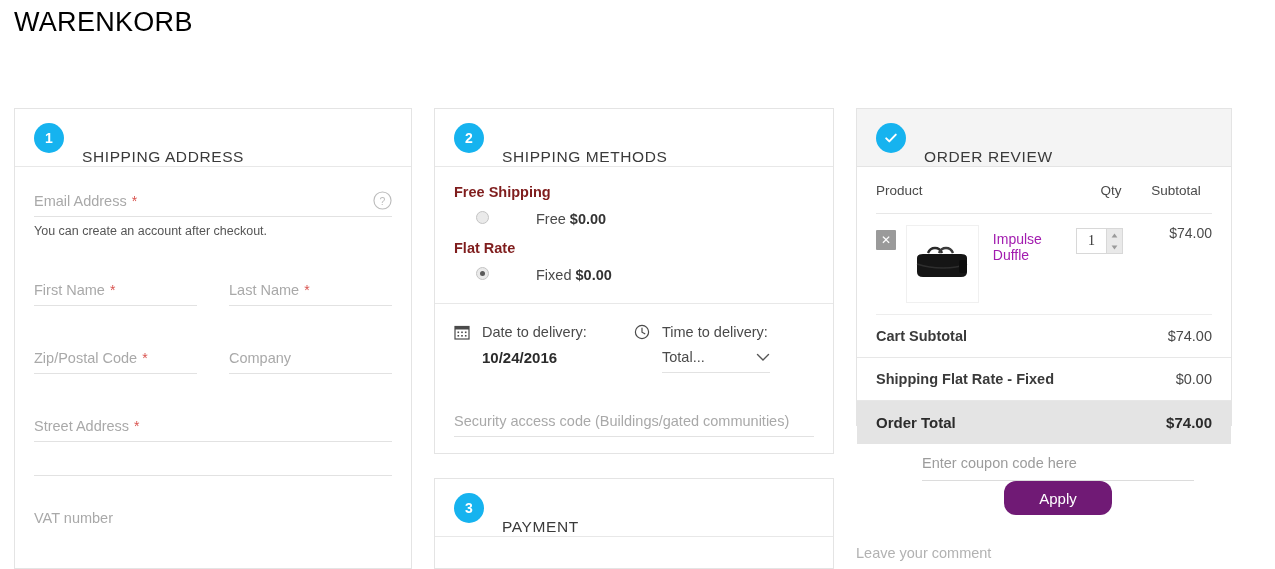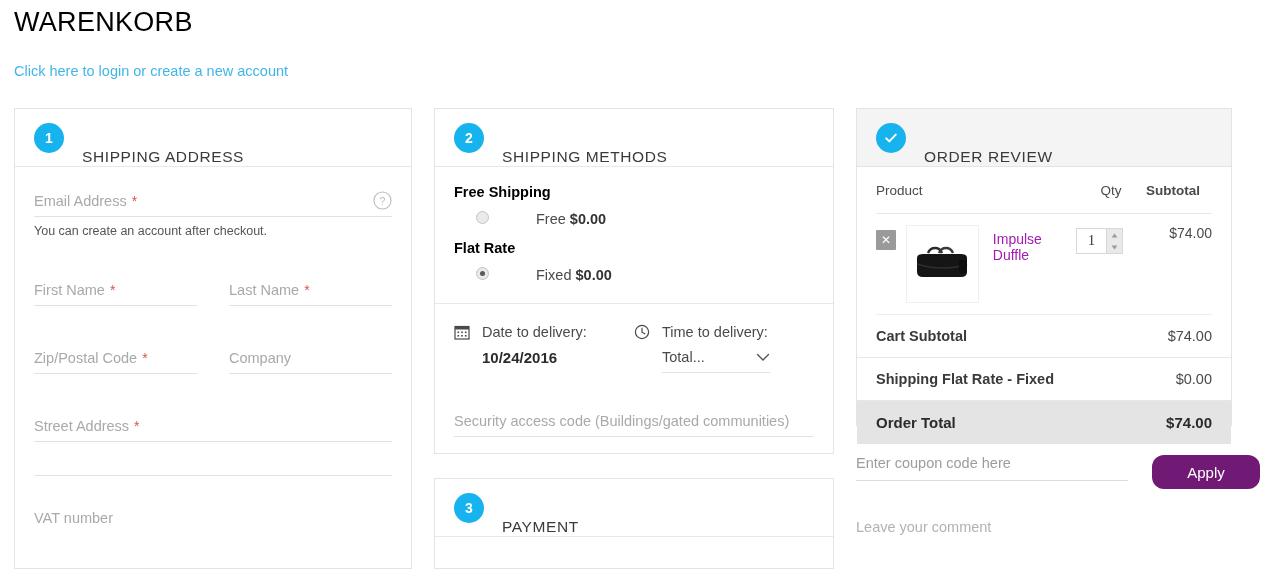--- a/index.html
+++ b/index.html
@@ -68,21 +68,21 @@
   .help-icon {
     position: absolute; right: 0; top: 24px;
     width: 19px; height: 19px;
   }
   .row2 { display: flex; gap: 32px; }
   .row2 > .field { flex: 1 1 0; }
   .blank-line { border-bottom: 1px solid #e2e2e2; height: 34px; }
 
   
   .ship-group-title {
-    font-size: 14.5px; font-weight: 700; color: #000000;
+    font-size: 14.5px; font-weight: 700; color: #7f1d1d;
   }
   .radio-row {
     display: flex; align-items: flex-start;
     margin: 11px 0 0 22px;
     gap: 35px;
   }
   .radio {
     width: 13px; height: 13px; border-radius: 50%;
     background: #eaeaea; border: 1px solid #c4c4c4;
     flex: 0 0 auto; position: relative;
@@ -116,21 +116,21 @@
   .select-box span { font-size: 14.5px; color: #4a4a4a; }
 
   
   .ortable { width: 100%; border-collapse: collapse; }
   .ortable th {
     font-size: 13.5px; font-weight: 400; color: #4a4a4a;
     padding: 16px 0 15px; text-align: left;
     border-bottom: 1px solid #e7e7e7;
   }
   .ortable th.qty, .ortable th.sub { text-align: center; }
-  .ortable th.sub { text-align: left; padding-right: 6px; font-weight: bold; }
+  .ortable th.sub { text-align: center; padding-right: 6px; }
   .ortable td { padding: 11px 0; vertical-align: top; border-bottom: 1px solid #ededed; }
   .rm-btn {
     width: 20px; height: 20px; background: #9a9a9a;
     color: #fff; font-size: 12px; line-height: 20px;
     text-align: center; cursor: pointer; border-radius: 1px;
     margin-top: 5px;
   }
   .thumb {
     width: 78px; height: 78px; background: #fff;
     border: 1px solid #f0f0f0;
@@ -160,21 +160,21 @@
     border-bottom: 1px solid #e7e7e7;
     font-size: 14.5px;
   }
   .tot-row .lbl { font-weight: 700; color: #3a3a3a; }
   .tot-row .val { color: #4a4a4a; }
   .tot-row.grand { background: #e4e4e4; border-bottom: none; }
   .tot-row.grand .lbl, .tot-row.grand .val { font-weight: 700; color: #2b2b2b; font-size: 15px; }
 
   
   .coupon-area { position: absolute; left: 856px; top: 455px; width: 404px; }
-  .coupon-row { display: flex; align-items: flex-start; justify-content: space-between; }
+  .coupon-row { display: flex; align-items: center; justify-content: space-between; flex-direction: column; }
   .coupon-input {
     width: 272px; padding-bottom: 9px;
     border: none; border-bottom: 1px solid #dcdcdc;
     font-size: 14.5px; color: #9c9c9c;
     font-family: "Liberation Sans", sans-serif;
     background: transparent; outline: none;
   }
   .coupon-input::placeholder { color: #9c9c9c; }
   .apply-btn {
     width: 108px; height: 34px; background: #701a75;
@@ -190,21 +190,20 @@
     background: transparent;
   }
   .comment-box::placeholder { color: #b2b2b2; }
 </style>
 </head>
 <body>
 
 <div class="page">
 
   <div class="page-title">WARENKORB</div>
-  <a class="login-link">Click here to login or create a new account</a>
 
   <div class="panel" style="left:14px; top:108px; width:398px; height:461px;">
     <div class="panel-head">
       <div class="step-circle">1</div>
       <div class="panel-title">SHIPPING ADDRESS</div>
     </div>
     <div class="panel-body">
 
       <div class="field">
         <div class="field-line">

